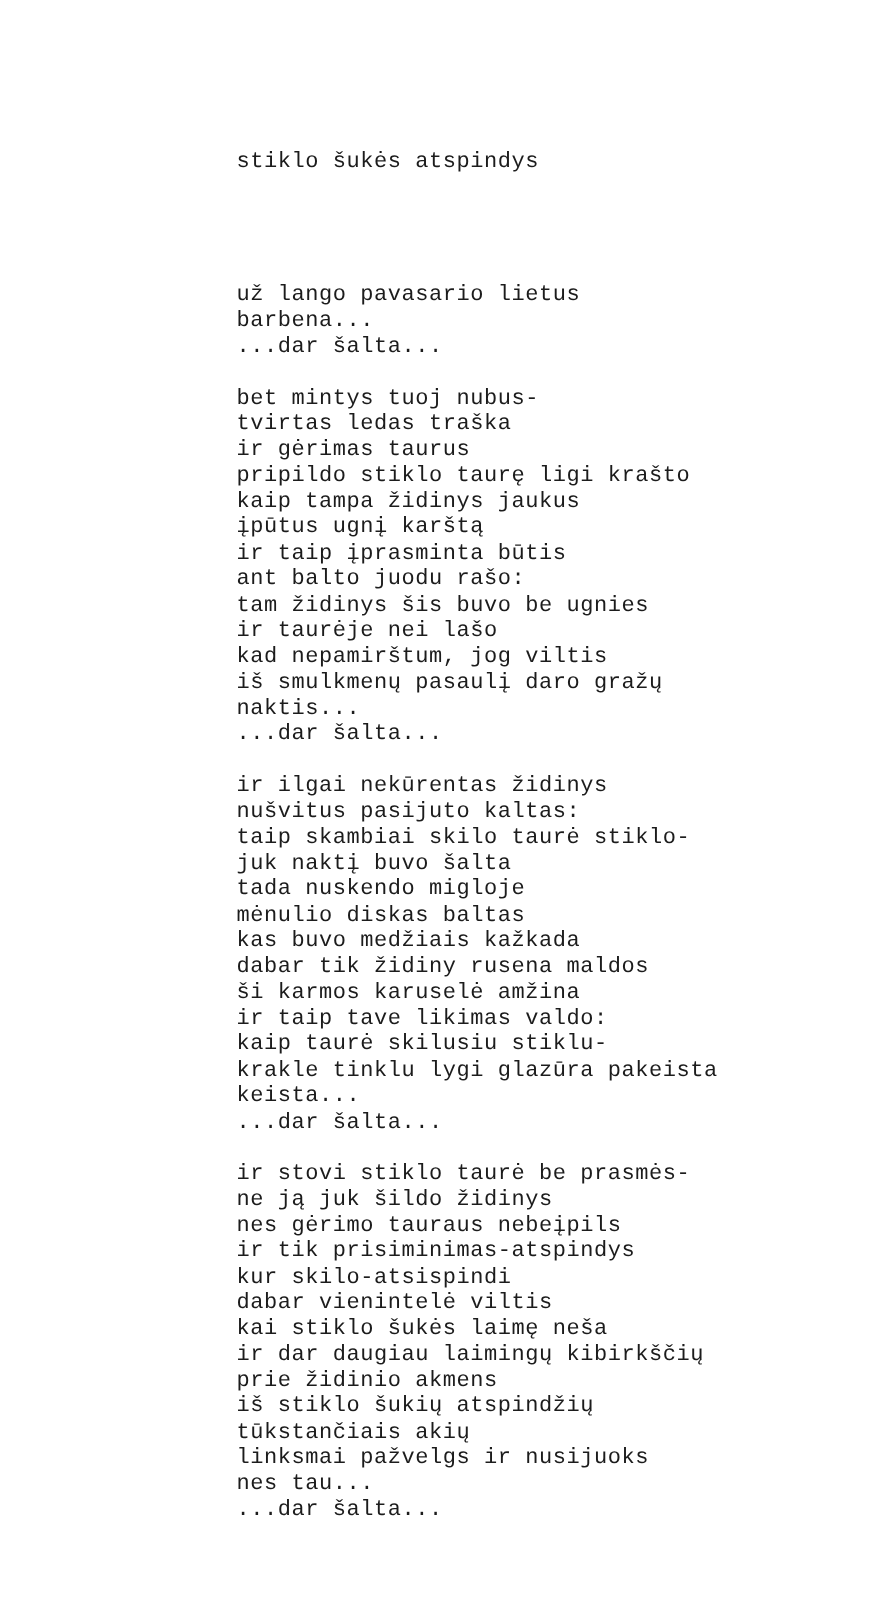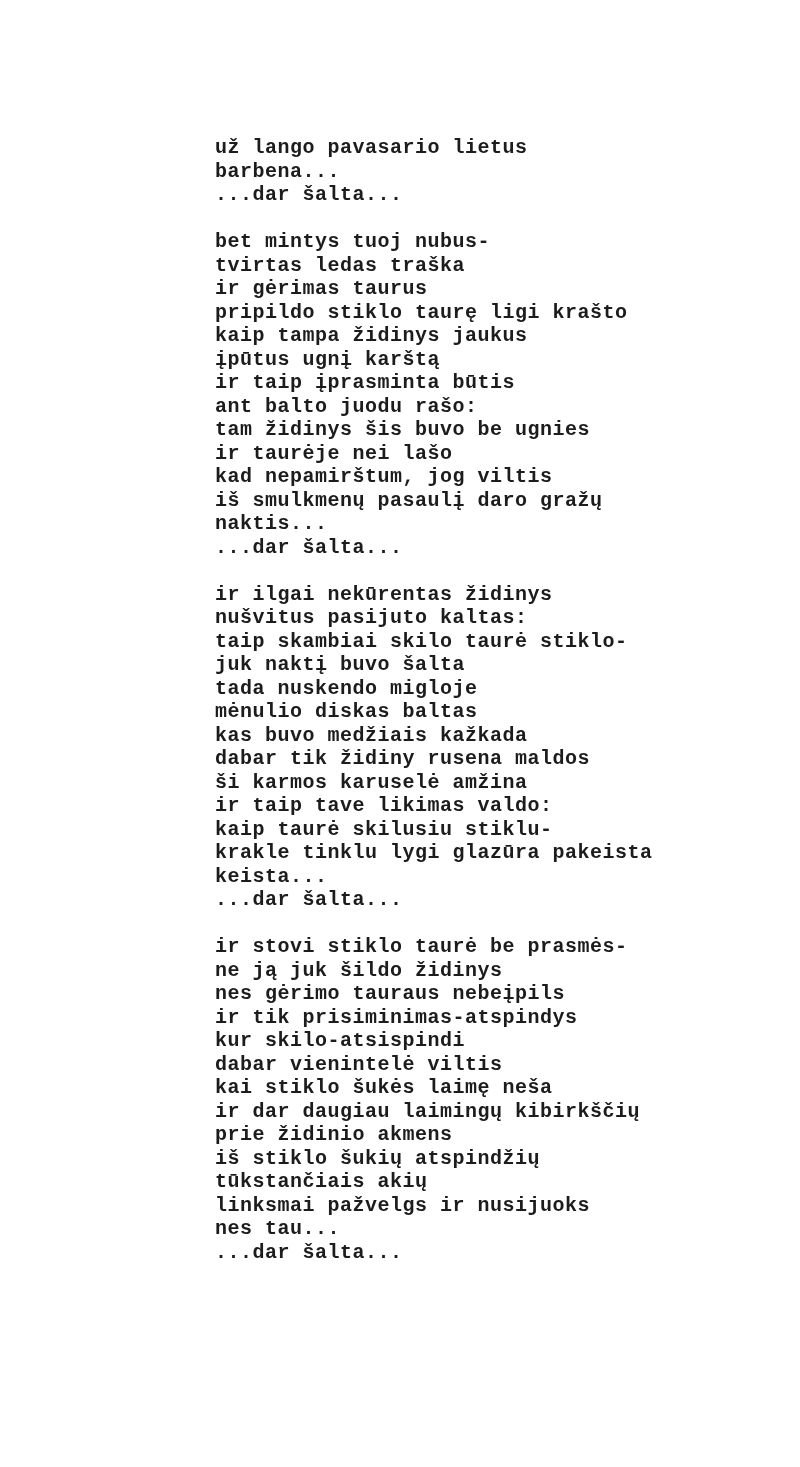--- a/index.html
+++ b/index.html
@@ -29,23 +29,23 @@
     margin: 0 0 50px 0;
     font-size: 20px;
     font-weight: normal;
     line-height: 23.5px;
   }
   .stanza {
     margin: 0 0 23.5px 0;
   }
   .line {
     height: 23.5px;
-    font-weight: bold;
   }
 </style>
 </head>
 <body>
 
 <div class="page">
   <div class="poem">
+    <h1 class="poem-title">stiklo šukės atspindys</h1>
     <div id="stanzas"><div class="stanza"><div class="line">už lango pavasario lietus</div><div class="line">barbena...</div><div class="line">...dar šalta...</div></div><div class="stanza"><div class="line">bet mintys tuoj nubus-</div><div class="line">tvirtas ledas traška</div><div class="line">ir gėrimas taurus</div><div class="line">pripildo stiklo taurę ligi krašto</div><div class="line">kaip tampa židinys jaukus</div><div class="line">įpūtus ugnį karštą</div><div class="line">ir taip įprasminta būtis</div><div class="line">ant balto juodu rašo:</div><div class="line">tam židinys šis buvo be ugnies</div><div class="line">ir taurėje nei lašo</div><div class="line">kad nepamirštum, jog viltis</div><div class="line">iš smulkmenų pasaulį daro gražų</div><div class="line">naktis...</div><div class="line">...dar šalta...</div></div><div class="stanza"><div class="line">ir ilgai nekūrentas židinys</div><div class="line">nušvitus pasijuto kaltas:</div><div class="line">taip skambiai skilo taurė stiklo-</div><div class="line">juk naktį buvo šalta</div><div class="line">tada nuskendo migloje</div><div class="line">mėnulio diskas baltas</div><div class="line">kas buvo medžiais kažkada</div><div class="line">dabar tik židiny rusena maldos</div><div class="line">ši karmos karuselė amžina</div><div class="line">ir taip tave likimas valdo:</div><div class="line">kaip taurė skilusiu stiklu-</div><div class="line">krakle tinklu lygi glazūra pakeista</div><div class="line">keista...</div><div class="line">...dar šalta...</div></div><div class="stanza"><div class="line">ir stovi stiklo taurė be prasmės-</div><div class="line">ne ją juk šildo židinys</div><div class="line">nes gėrimo tauraus nebeįpils</div><div class="line">ir tik prisiminimas-atspindys</div><div class="line">kur skilo-atsispindi</div><div class="line">dabar vienintelė viltis</div><div class="line">kai stiklo šukės laimę neša</div><div class="line">ir dar daugiau laimingų kibirkščių</div><div class="line">prie židinio akmens</div><div class="line">iš stiklo šukių atspindžių</div><div class="line">tūkstančiais akių</div><div class="line">linksmai pažvelgs ir nusijuoks</div><div class="line">nes tau...</div><div class="line">...dar šalta...</div></div></div>
   </div>
 </div>
 
 </body></html>

